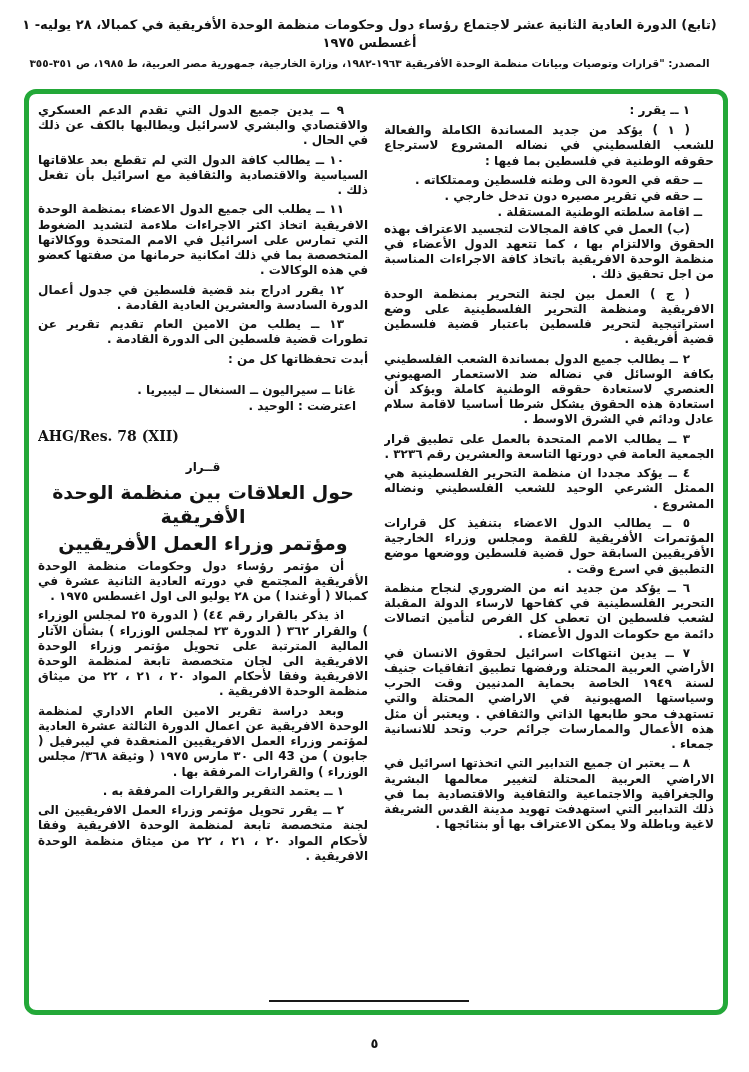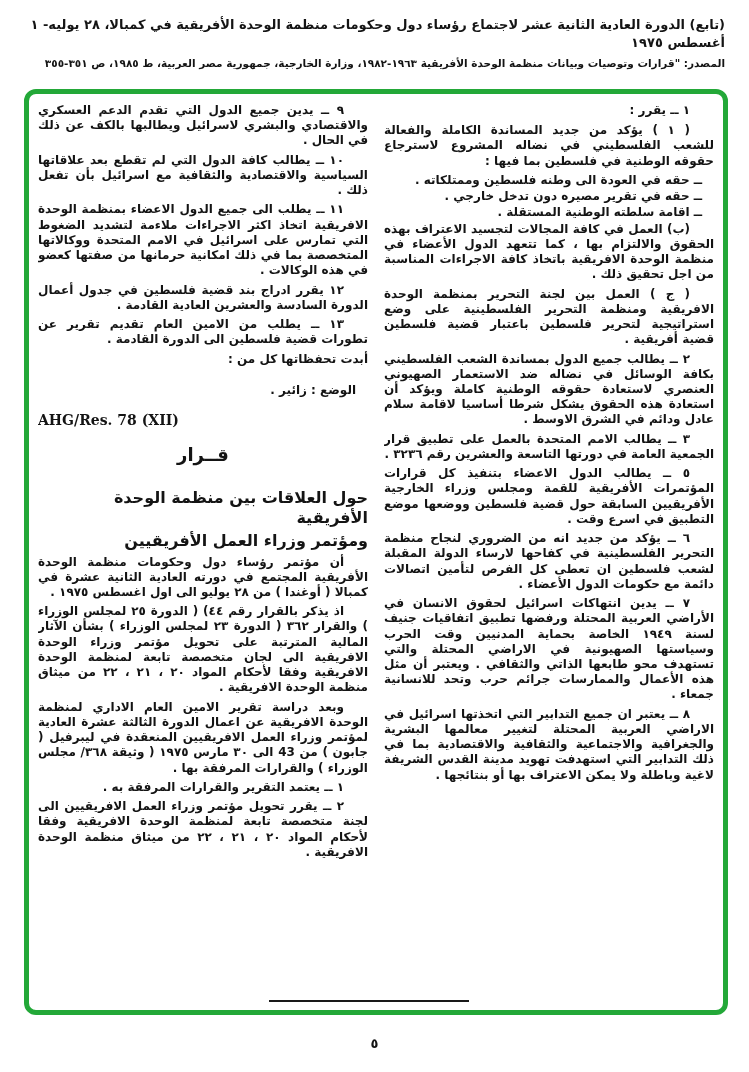--- a/index.html
+++ b/index.html
@@ -7,21 +7,21 @@
   html,body { background:#ffffff; }
   body {
     width:749px; height:1072px;
     position:relative;
     font-family:"DejaVu Sans", sans-serif;
     color:var(--ink);
     overflow:hidden;
   }
   .header {
     position:absolute; top:16px; left:14px; right:24px;
-    direction:rtl; text-align:right; font-weight:bold;
+    direction:rtl; text-align:center; font-weight:bold;
   }
   .header .h1 { font-size:13px; letter-spacing:0; line-height:1.35; }
   .header .h2 { font-size:10.5px; margin-top:6px; line-height:1.3; }
   .frame {
     position:absolute; left:24px; top:89px;
     width:704px; height:926px;
     border:5px solid var(--green);
     border-radius:12px;
     background:#fff;
   }
@@ -41,22 +41,22 @@
   .para.p1  { text-indent:24px; margin-bottom:5px; }
   .para.li  { padding-right:12px; margin-bottom:1px; }
   .para.flush { margin-bottom:16px; }
   .para.latin {
     direction:ltr; text-align:left;
     font-family:"DejaVu Serif", serif;
     font-size:14px; font-weight:bold;
     margin:14px 0 14px 0;
     text-indent:0;
   }
-  .para.title   { text-align:right; text-indent:0; font-size:16px; margin-bottom:3px; }
-  .para.title-main { text-align:center; text-indent:0; font-size:18px; margin-bottom:21px; }
+  .para.title   { text-align:center; text-indent:0; font-size:19px; margin-bottom:3px; }
+  .para.title-main { text-align:center; text-indent:0; font-size:12px; margin-bottom:5px; }
   .para.after-title { margin-top:0; }
   .footnote-rule {
     position:absolute; left:240px; bottom:8px;
     width:200px; height:2px; background:#191919;
   }
   .page-number {
     position:absolute; left:0; right:0; top:1036px;
     text-align:center; font-size:13px; font-weight:bold;
   }
 </style>
@@ -73,33 +73,35 @@
     <div class="col">
         <div class="para p1">١ ــ يقرر :</div>
         <div class="para p">( ١ ) يؤكد من جديد المساندة الكاملة والفعالة للشعب الفلسطيني في نضاله المشروع لاسترجاع حقوقه الوطنية في فلسطين بما فيها :</div>
         <div class="para li">ــ حقه في العودة الى وطنه فلسطين وممتلكاته .</div>
         <div class="para li">ــ حقه في تقرير مصيره دون تدخل خارجي .</div>
         <div class="para li">ــ اقامة سلطته الوطنية المستقلة .</div>
         <div class="para p">(ب) العمل في كافة المجالات لتجسيد الاعتراف بهذه الحقوق والالتزام بها ، كما تتعهد الدول الأعضاء في منظمة الوحدة الافريقية باتخاذ كافة الاجراءات المناسبة من اجل تحقيق ذلك .</div>
         <div class="para p">( ج ) العمل بين لجنة التحرير بمنظمة الوحدة الافريقية ومنظمة التحرير الفلسطينية على وضع استراتيجية لتحرير فلسطين باعتبار قضية فلسطين قضية أفريقية .</div>
         <div class="para p">٢ ــ يطالب جميع الدول بمساندة الشعب الفلسطيني بكافة الوسائل في نضاله ضد الاستعمار الصهيوني العنصري لاستعادة حقوقه الوطنية كاملة ويؤكد أن استعادة هذه الحقوق يشكل شرطا أساسيا لاقامة سلام عادل ودائم في الشرق الاوسط .</div>
         <div class="para p">٣ ــ يطالب الامم المتحدة بالعمل على تطبيق قرار الجمعية العامة في دورتها التاسعة والعشرين رقم ٣٢٣٦ .</div>
+        <div class="para p">٤ ــ يؤكد مجددا ان منظمة التحرير الفلسطينية هي الممثل الشرعي الوحيد للشعب الفلسطيني ونضاله المشروع .</div>
         <div class="para p">٥ ــ يطالب الدول الاعضاء بتنفيذ كل قرارات المؤتمرات الأفريقية للقمة ومجلس وزراء الخارجية الأفريقيين السابقة حول قضية فلسطين ووضعها موضع التطبيق في اسرع وقت .</div>
         <div class="para p">٦ ــ يؤكد من جديد انه من الضروري لنجاح منظمة التحرير الفلسطينية في كفاحها لارساء الدولة المقبلة لشعب فلسطين ان تعطى كل الفرص لتأمين اتصالات دائمة مع حكومات الدول الأعضاء .</div>
         <div class="para p">٧ ــ يدين انتهاكات اسرائيل لحقوق الانسان في الأراضي العربية المحتلة ورفضها تطبيق اتفاقيات جنيف لسنة ١٩٤٩ الخاصة بحماية المدنيين وقت الحرب وسياستها الصهيونية في الاراضي المحتلة والتي تستهدف محو طابعها الذاتي والثقافي . ويعتبر أن مثل هذه الأعمال والممارسات جرائم حرب وتحد للانسانية جمعاء .</div>
         <div class="para p">٨ ــ يعتبر ان جميع التدابير التي اتخذتها اسرائيل في الاراضي العربية المحتلة لتغيير معالمها البشرية والجغرافية والاجتماعية والثقافية والاقتصادية بما في ذلك التدابير التي استهدفت تهويد مدينة القدس الشريفة لاغية وباطلة ولا يمكن الاعتراف بها أو بنتائجها .</div>
       </div>
     <div class="col">
         <div class="para p">٩ ــ يدين جميع الدول التي تقدم الدعم العسكري والاقتصادي والبشري لاسرائيل ويطالبها بالكف عن ذلك في الحال .</div>
         <div class="para p">١٠ ــ يطالب كافة الدول التي لم تقطع بعد علاقاتها السياسية والاقتصادية والثقافية مع اسرائيل بأن تفعل ذلك .</div>
         <div class="para p">١١ ــ يطلب الى جميع الدول الاعضاء بمنظمة الوحدة الافريقية اتخاذ اكثر الاجراءات ملاءمة لتشديد الضغوط التي تمارس على اسرائيل في الامم المتحدة ووكالاتها المتخصصة بما في ذلك امكانية حرمانها من صفتها كعضو في هذه الوكالات .</div>
         <div class="para p">١٢ يقرر ادراج بند قضية فلسطين في جدول أعمال الدورة السادسة والعشرين العادية القادمة .</div>
         <div class="para p">١٣ ــ يطلب من الامين العام تقديم تقرير عن تطورات قضية فلسطين الى الدورة القادمة .</div>
         <div class="para flush">أبدت تحفظاتها كل من :</div>
-        <div class="para li">الوضع : زائير .</div>
+        <div class="para li">غانا ــ سيراليون ــ السنغال ــ ليبيريا .</div>
+        <div class="para li">اعترضت : الوحيد .</div>
         <div class="para latin">AHG/Res. 78 (XII)</div>
         <div class="para title-main">قــرار</div>
         <div class="para title">حول العلاقات بين منظمة الوحدة الأفريقية</div>
         <div class="para title">ومؤتمر وزراء العمل الأفريقيين</div>
         <div class="para p after-title">أن مؤتمر رؤساء دول وحكومات منظمة الوحدة الأفريقية المجتمع في دورته العادية الثانية عشرة في كمبالا ( أوغندا ) من ٢٨ يوليو الى اول اغسطس ١٩٧٥ .</div>
         <div class="para p">اذ يذكر بالقرار رقم ٤٤) ( الدورة ٢٥ لمجلس الوزراء ) والقرار ٣٦٢ ( الدورة ٢٣ لمجلس الوزراء ) بشأن الآثار المالية المترتبة على تحويل مؤتمر وزراء الوحدة الافريقية الى لجان متخصصة تابعة لمنظمة الوحدة الافريقية وفقا لأحكام المواد ٢٠ ، ٢١ ، ٢٢ من ميثاق منظمة الوحدة الافريقية .</div>
         <div class="para p">وبعد دراسة تقرير الامين العام الاداري لمنظمة الوحدة الافريقية عن اعمال الدورة الثالثة عشرة العادية لمؤتمر وزراء العمل الافريقيين المنعقدة في ليبرفيل ( جابون ) من 43 الى ٣٠ مارس ١٩٧٥ ( وثيقة ٣٦٨/ مجلس الوزراء ) والقرارات المرفقة بها .</div>
         <div class="para p">١ ــ يعتمد التقرير والقرارات المرفقة به .</div>
         <div class="para p">٢ ــ يقرر تحويل مؤتمر وزراء العمل الافريقيين الى لجنة متخصصة تابعة لمنظمة الوحدة الافريقية وفقا لأحكام المواد ٢٠ ، ٢١ ، ٢٢ من ميثاق منظمة الوحدة الافريقية .</div>
       </div>

